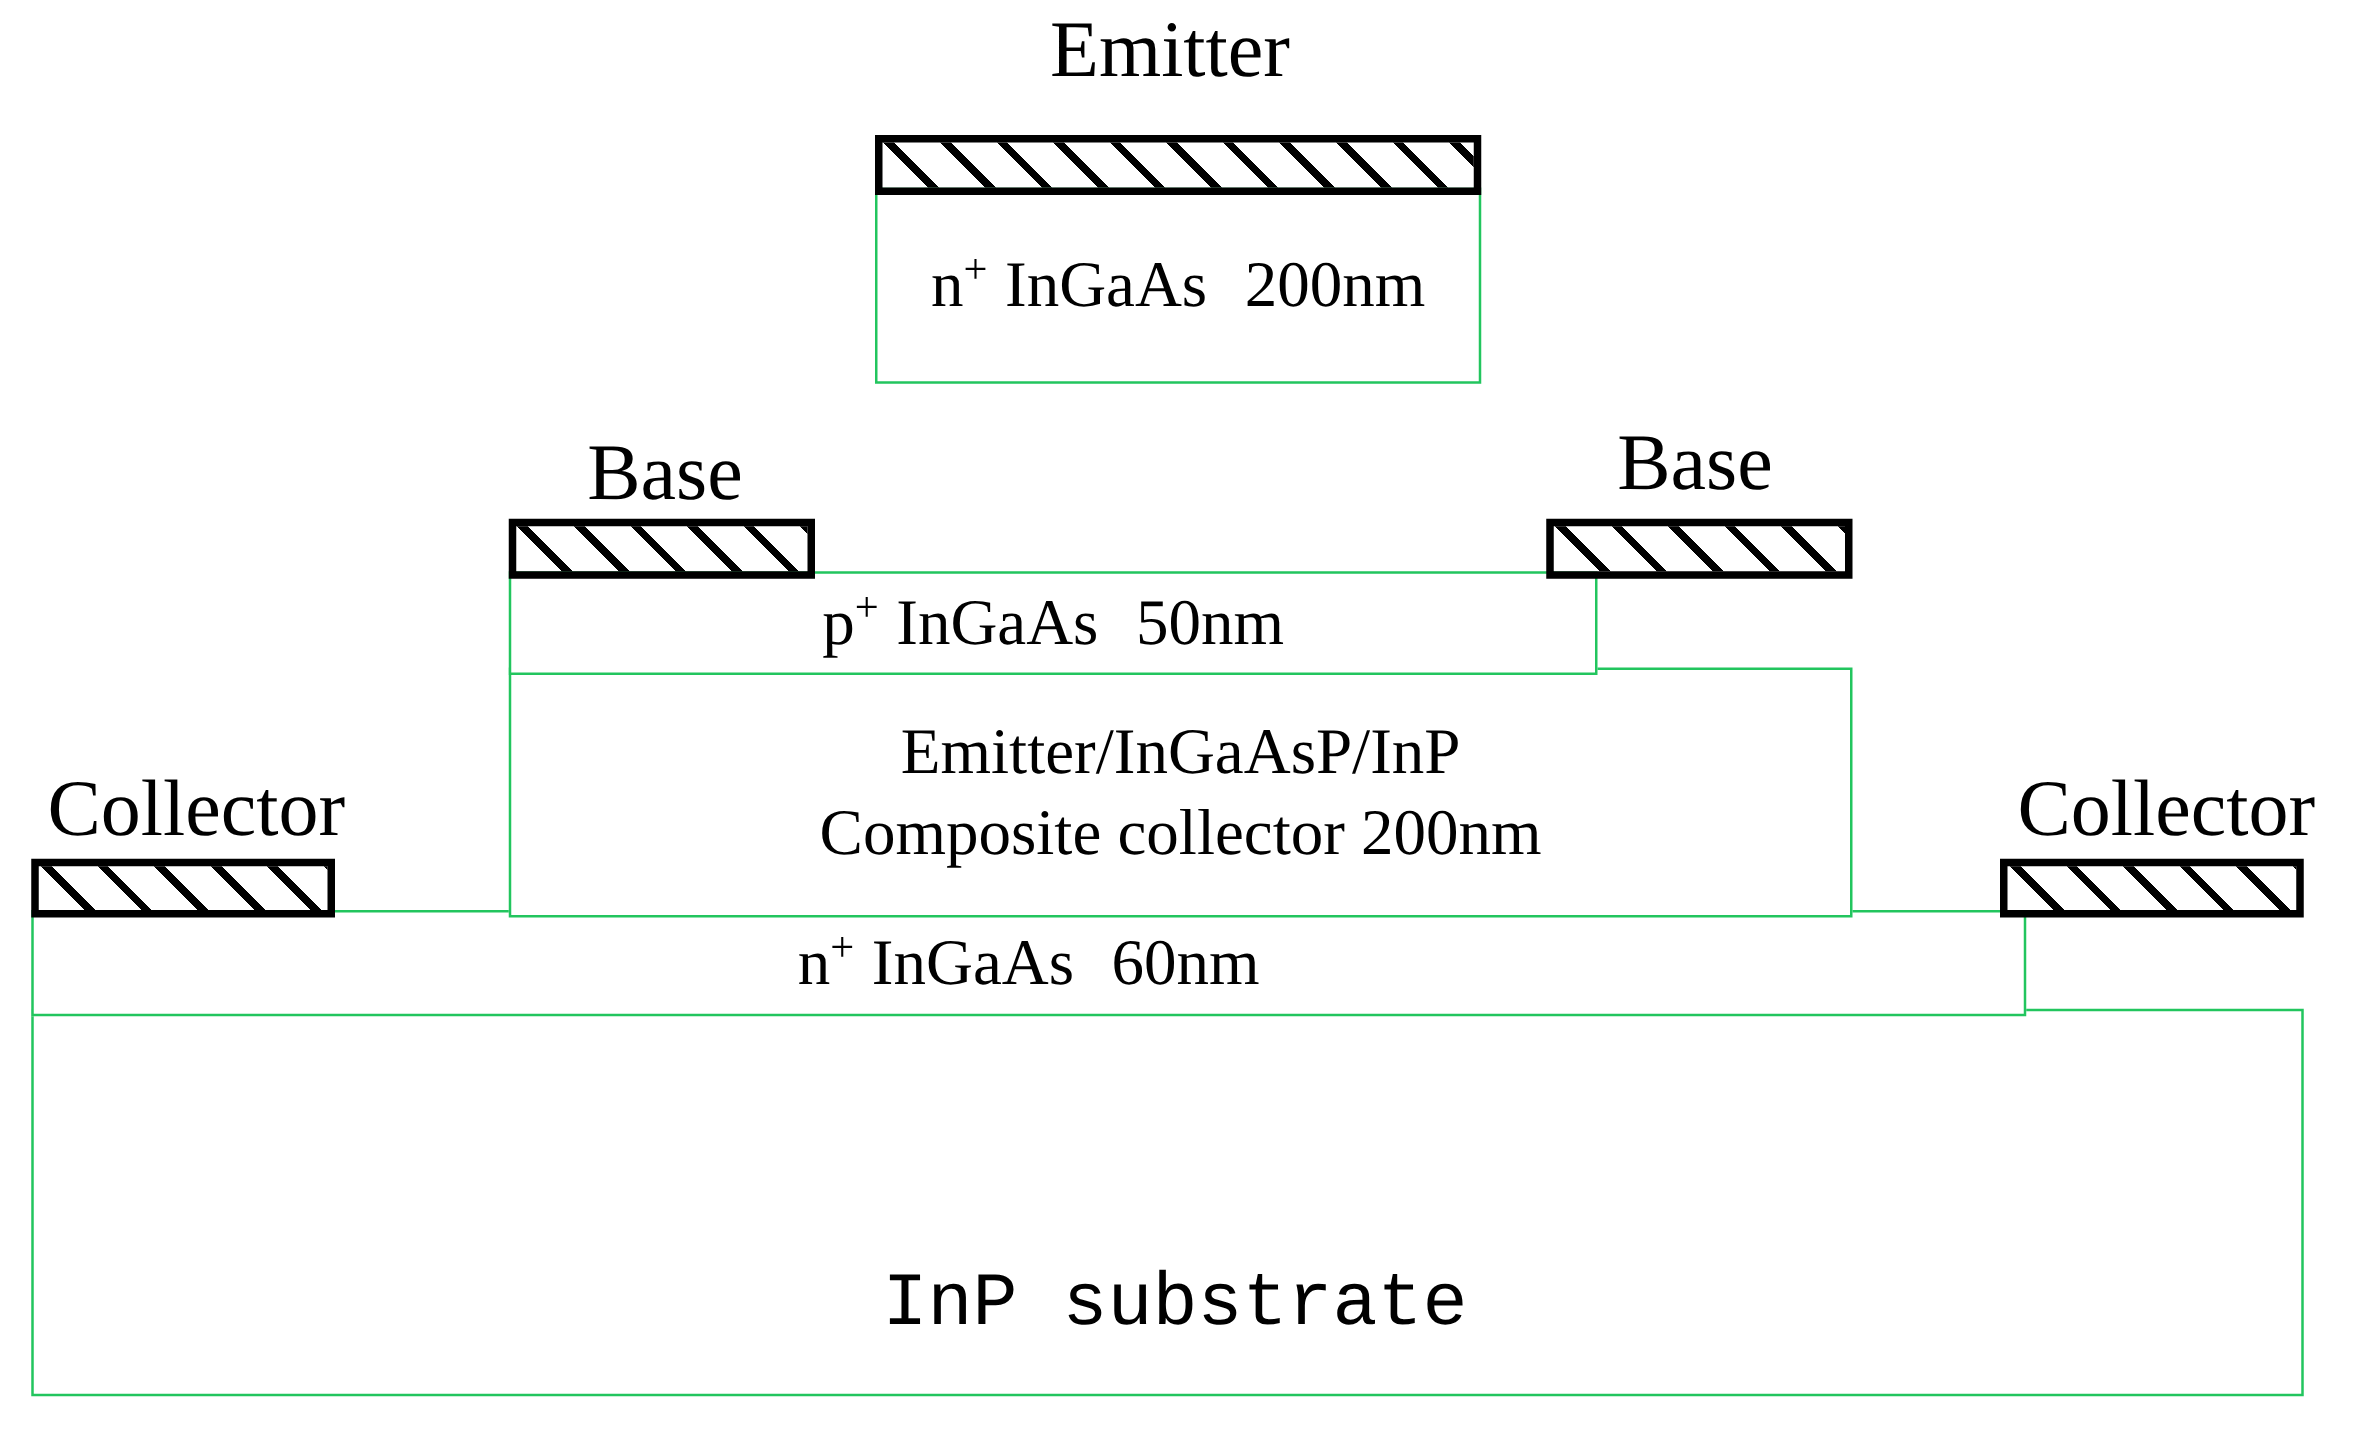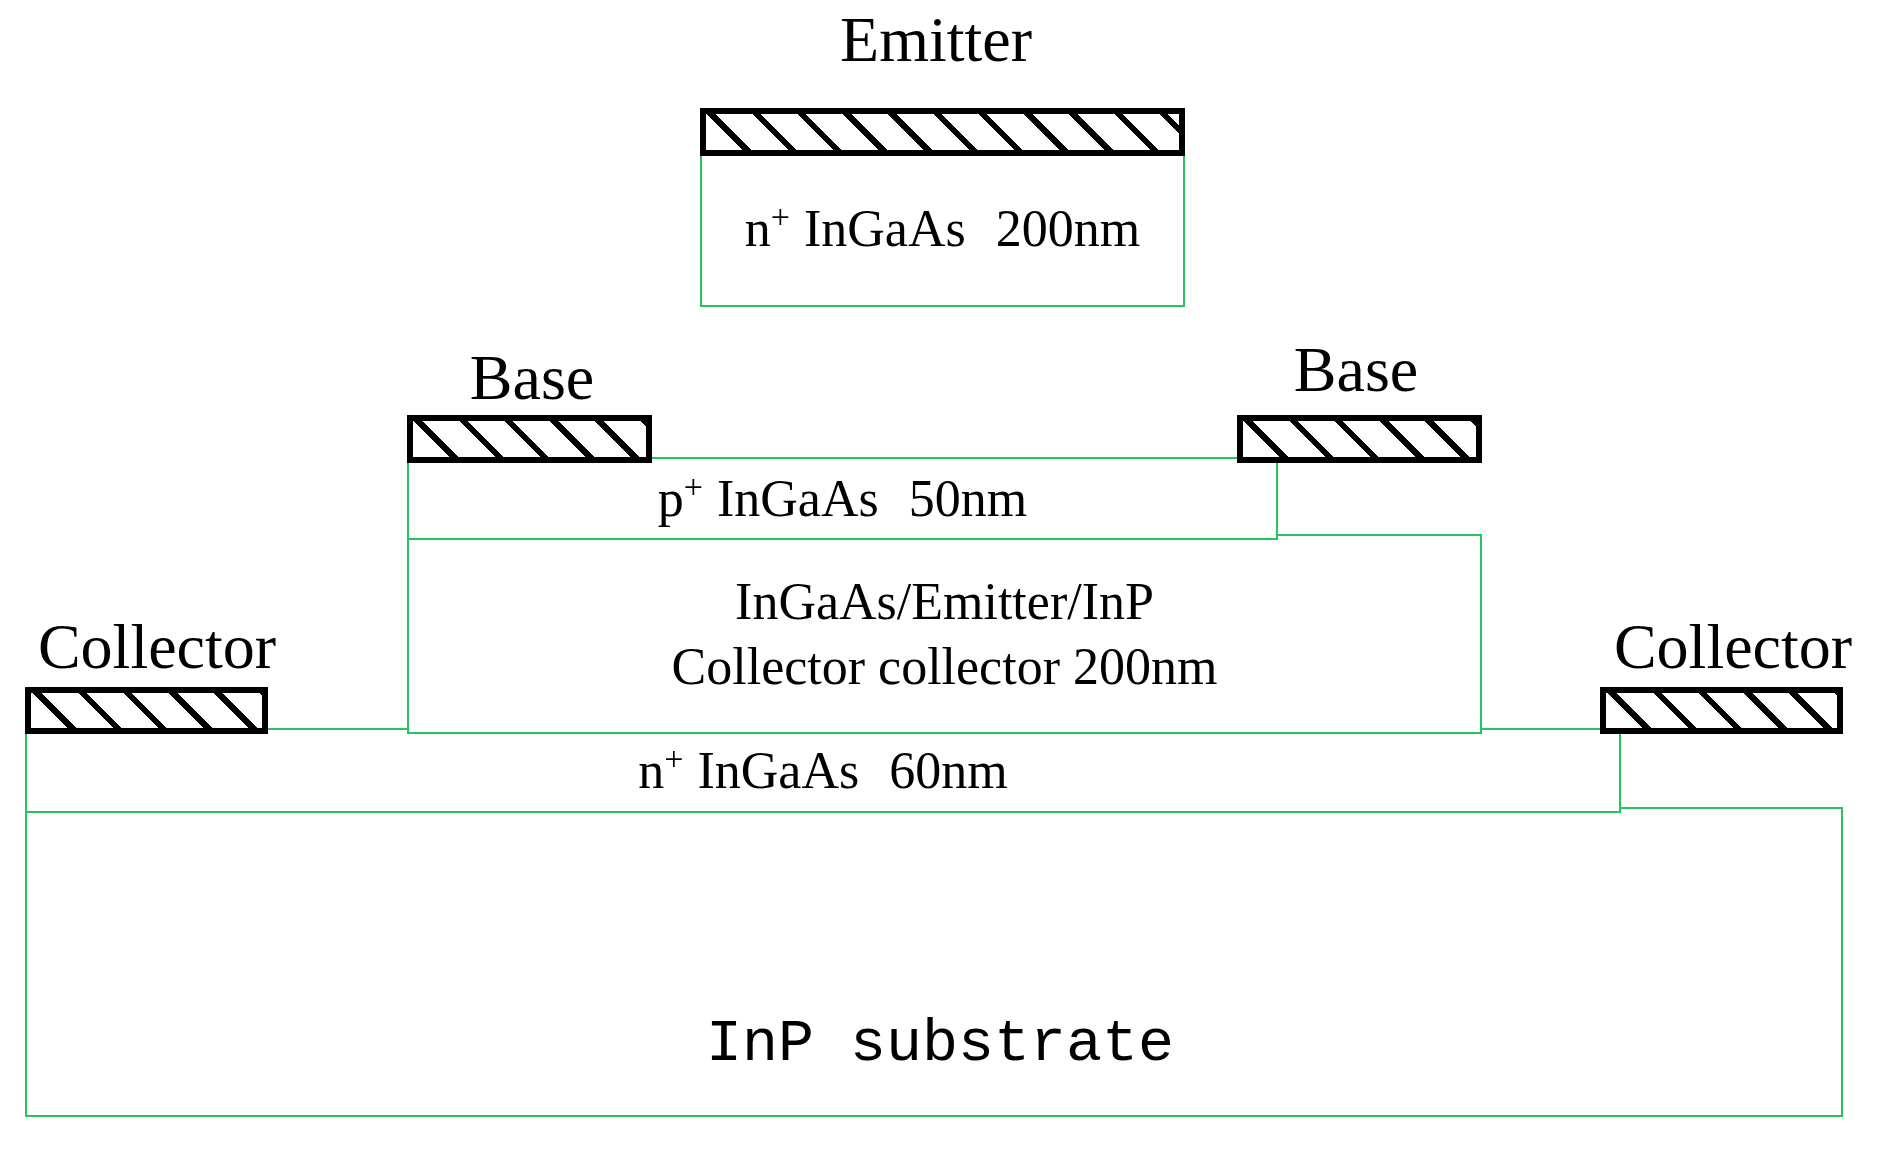--- a/index.html
+++ b/index.html
@@ -62,22 +62,22 @@
 
   <div class="box" style="left:25px;top:807px;width:1818px;height:310px;align-items:flex-start;"></div>
   <div class="substrate-label" style="left:940px;top:1014px;">InP substrate</div>
 
   <div class="box" style="left:25px;top:728px;width:1596px;height:85px;">
     <div class="layer-text"><span>n</span><sup>+</sup><span class="gap-sm">InGaAs</span><span class="gap-lg">60nm</span></div>
   </div>
 
   <div class="box" style="left:407px;top:534px;width:1075px;height:200px;">
     <div class="layer-text">
-      <div>InGaAs/Emitter/InP</div>
-      <div>Collector collector 200nm</div>
+      <div>Emitter/InGaAsP/InP</div>
+      <div>Composite collector 200nm</div>
     </div>
   </div>
 
   <div class="box" style="left:407px;top:457px;width:871px;height:83px;">
     <div class="layer-text"><span>p</span><sup>+</sup><span class="gap-sm">InGaAs</span><span class="gap-lg">50nm</span></div>
   </div>
 
 
   <div class="box" style="left:700px;top:150px;width:485px;height:157px;">
     <div class="layer-text"><span>n</span><sup>+</sup><span class="gap-sm">InGaAs</span><span class="gap-lg">200nm</span></div>

